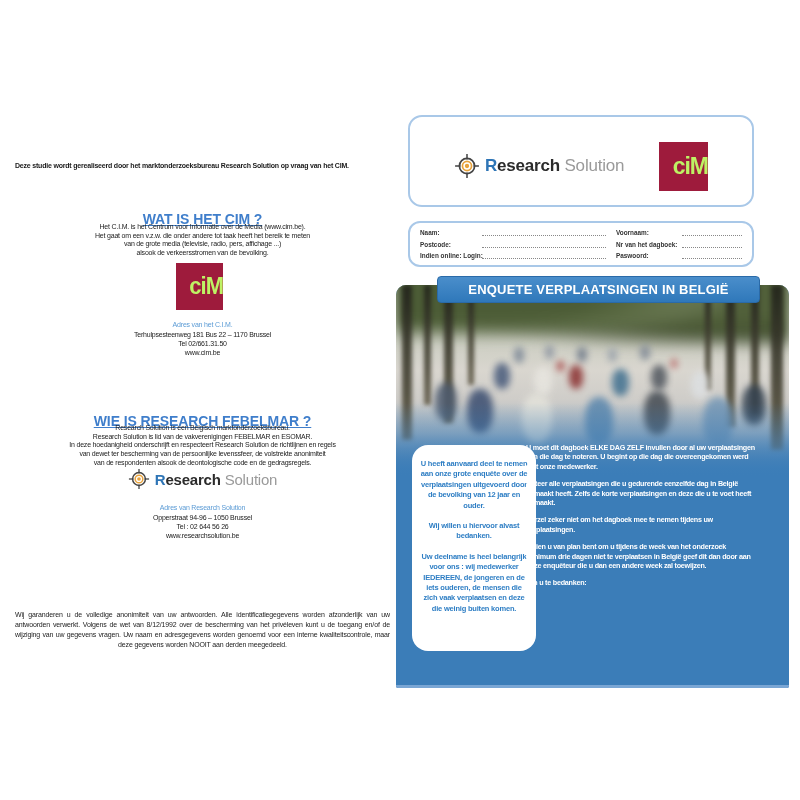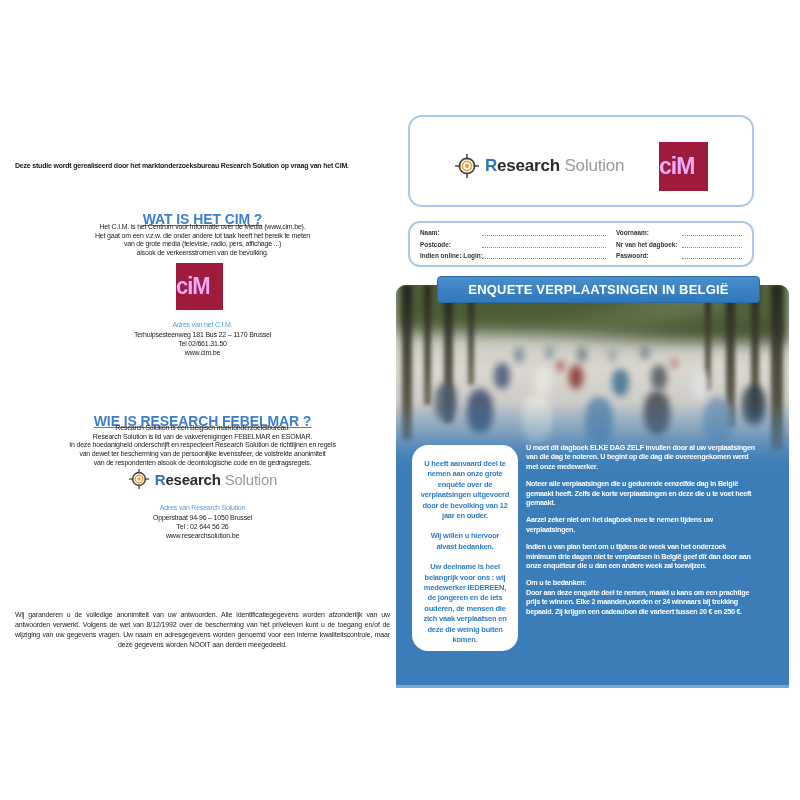--- a/index.html
+++ b/index.html
@@ -12,21 +12,21 @@
   .lp-h{font-size:14px;font-weight:bold;color:#3f7ecb;text-decoration:underline;text-align:center;letter-spacing:-.1px;}
   .lp-h1{top:44px;} .lp-h2{top:246px;}
   .lp-body{font-size:7px;line-height:8.7px;text-align:center;letter-spacing:-.2px;white-space:pre-line;color:#222;}
   .lp-body1{top:61px;} .lp-body2{top:262px;}
   .addr-label{font-size:7px;color:#5b9bd5;text-align:center;letter-spacing:-.2px;}
   .al1{top:159px;} .al2{top:342px;}
   .addr{font-size:7px;line-height:9px;text-align:center;letter-spacing:-.2px;white-space:pre-line;color:#222;}
   .ad1{top:168px;} .ad2{top:351px;}
   .lp-footer{top:448px;font-size:7px;line-height:10px;letter-spacing:-.15px;text-align:justify;text-align-last:center;color:#222;}
   
-  .cim-logo{background:#9e1b3c;color:#f0abfc;display:flex;align-items:center;justify-content:flex-start;
+  .cim-logo{background:#9e1b3c;color:#bef264;display:flex;align-items:center;justify-content:flex-end;
             font-weight:bold;letter-spacing:-1px;}
   .cim-logo .cim-word{transform:scaleY(1.05);}
   .lp-cim{top:108px;left:161px!important;width:47px!important;height:47px;font-size:22px;}
   
   .rs-logo{display:flex;align-items:center;justify-content:center;gap:5px;}
   .lp-rs{top:311px;height:26px;}
   .rs-words{white-space:nowrap;}
   .rs-r{color:#2e75b6;font-weight:bold;}
   .rs-rest{color:#2b2b2b;font-weight:bold;}
   .rs-sol{color:#9a9a9a;font-weight:normal;}
@@ -59,21 +59,21 @@
                  radial-gradient(ellipse at 28% 22%,#6a7b4c 0 26%,transparent 56%),
                  radial-gradient(ellipse at 52% 30%,#8d9a78 0 20%,transparent 50%),
                  radial-gradient(ellipse at 78% 32%,#51603a 0 30%,transparent 60%),
                  radial-gradient(ellipse at 97% 55%,#3e4a2c 0 32%,transparent 66%);}
   .tk{position:absolute;top:0;filter:blur(2px);opacity:.92;
       background:linear-gradient(180deg,#23251c,#4d4a3a 70%,#6a6352);}
   .pb{position:absolute;border-radius:45%;filter:blur(3.5px);opacity:.85;}
   .fade{position:absolute;left:0;right:0;top:118px;height:75px;
       background:linear-gradient(180deg,rgba(59,125,184,0) 0%,rgba(59,125,184,.55) 55%,#3b7db8 100%);}
   .bottom-strip{position:absolute;left:0;right:0;bottom:0;height:3px;background:#7aa6d4;}
-  .white-box{position:absolute;left:16px;top:160px;width:106px;height:206px;background:#fff;
+  .white-box{position:absolute;left:16px;top:160px;width:124px;height:206px;background:#fff;
              border-radius:16px;box-sizing:border-box;padding:14px 8px;z-index:4;
              color:#2e7ec4;font-size:7.5px;font-weight:bold;line-height:10.4px;text-align:center;letter-spacing:-.2px;}
   .white-box p{margin:0 0 10px 0;}
   .right-text{position:absolute;left:130px;top:158px;width:230px;z-index:4;color:#fff;
               font-size:7.2px;font-weight:bold;line-height:9.4px;letter-spacing:-.25px;text-align:left;}
   .right-text p{margin:0 0 8px 0;}
   .xb{font-weight:900;}
   
   .target-icon{display:inline-block;line-height:0;}
 </style>
@@ -212,20 +212,19 @@
         <p class="xb">Wij willen u hiervoor alvast bedanken.</p>
         <p><span>Uw deelname is heel belangrijk voor ons : wij medewerker </span><span class="xb">IEDEREEN</span><span>, de jongeren en de iets ouderen, de mensen die zich vaak verplaatsen en deze die weinig buiten komen.</span></p>
       </div>
 
       <div class="right-text">
         <p><span>U moet dit dagboek </span><span class="xb">ELKE DAG ZELF</span><span> invullen door al uw verplaatsingen van die dag te noteren. U begint op die dag die overeengekomen werd met onze medewerker.</span></p>
         <p>Noteer alle verplaatsingen die u gedurende eenzelfde dag in België gemaakt heeft. Zelfs de korte verplaatsingen en deze die u te voet heeft gemaakt.</p>
         <p>Aarzel zeker niet om het dagboek mee te nemen tijdens uw verplaatsingen.</p>
         <p>Indien u van plan bent om u tijdens de week van het onderzoek  minimum drie dagen niet te verplaatsen in België geef dit dan door aan onze enquêteur die u dan een andere week zal toewijzen.</p>
         <p style="margin-bottom:0;" class="xb">Om u te bedanken:</p>
-        <p>Door aan deze enquête deel te nemen, maakt u kans om een prachtige prijs te winnen. Elke 2 maanden,worden er 24 winnaars bij trekking bepaald. Zij krijgen een cadeaubon die varieert tussen 20 € en 250 €.</p>
       </div>
 
       <div class="bottom-strip"></div>
     </div>
 
   </div>
 </div>
 
 </body></html>

